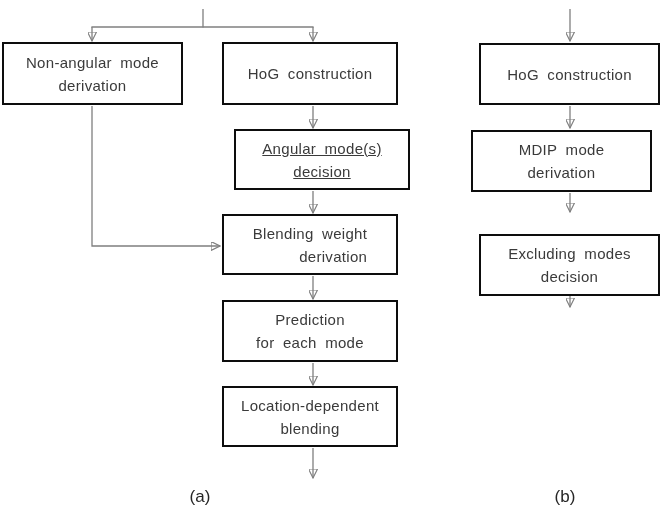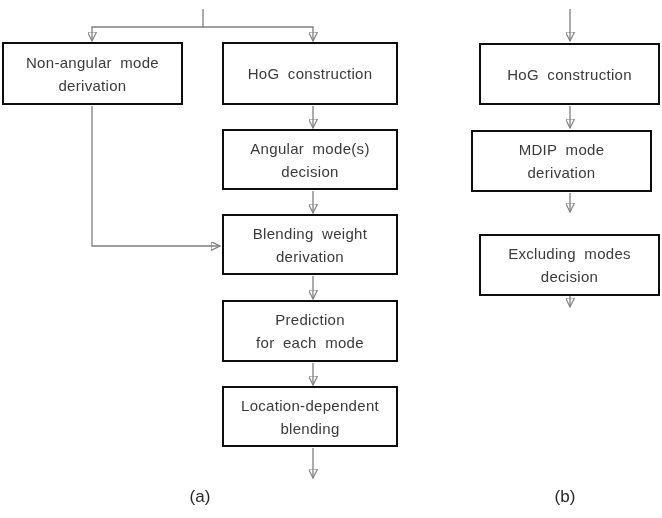--- a/index.html
+++ b/index.html
@@ -46,22 +46,22 @@
   .caption {
     position: absolute;
     width: 60px;
     text-align: center;
     color: #262626;
     font-size: 17px;
   }
   
   .a1 { left: 2px;   top: 42px;  width: 181px; height: 63px; }
   .a2 { left: 222px; top: 42px;  width: 176px; height: 63px; }
-  .a3 { left: 222px; top: 129px; width: 176px; height: 61px; }
-  .a4 { left: 222px; top: 214px; width: 176px; height: 61px; }
+  .a3 { left: 234px; top: 129px; width: 176px; height: 61px; text-decoration: underline; }
+  .a4 { left: 222px; top: 214px; width: 176px; height: 61px; text-align: right; }
   .a5 { left: 222px; top: 300px; width: 176px; height: 62px; }
   .a6 { left: 222px; top: 386px; width: 176px; height: 61px; }
   .b1 { left: 479px; top: 43px;  width: 181px; height: 62px; }
   .b2 { left: 471px; top: 130px; width: 181px; height: 62px; }
   .b3 { left: 479px; top: 214px; width: 181px; height: 62px; margin-top: 20px; }
   .cap-a { left: 170px; top: 487px; }
   .cap-b { left: 535px; top: 487px; }
 </style>
 </head>
 <body>

